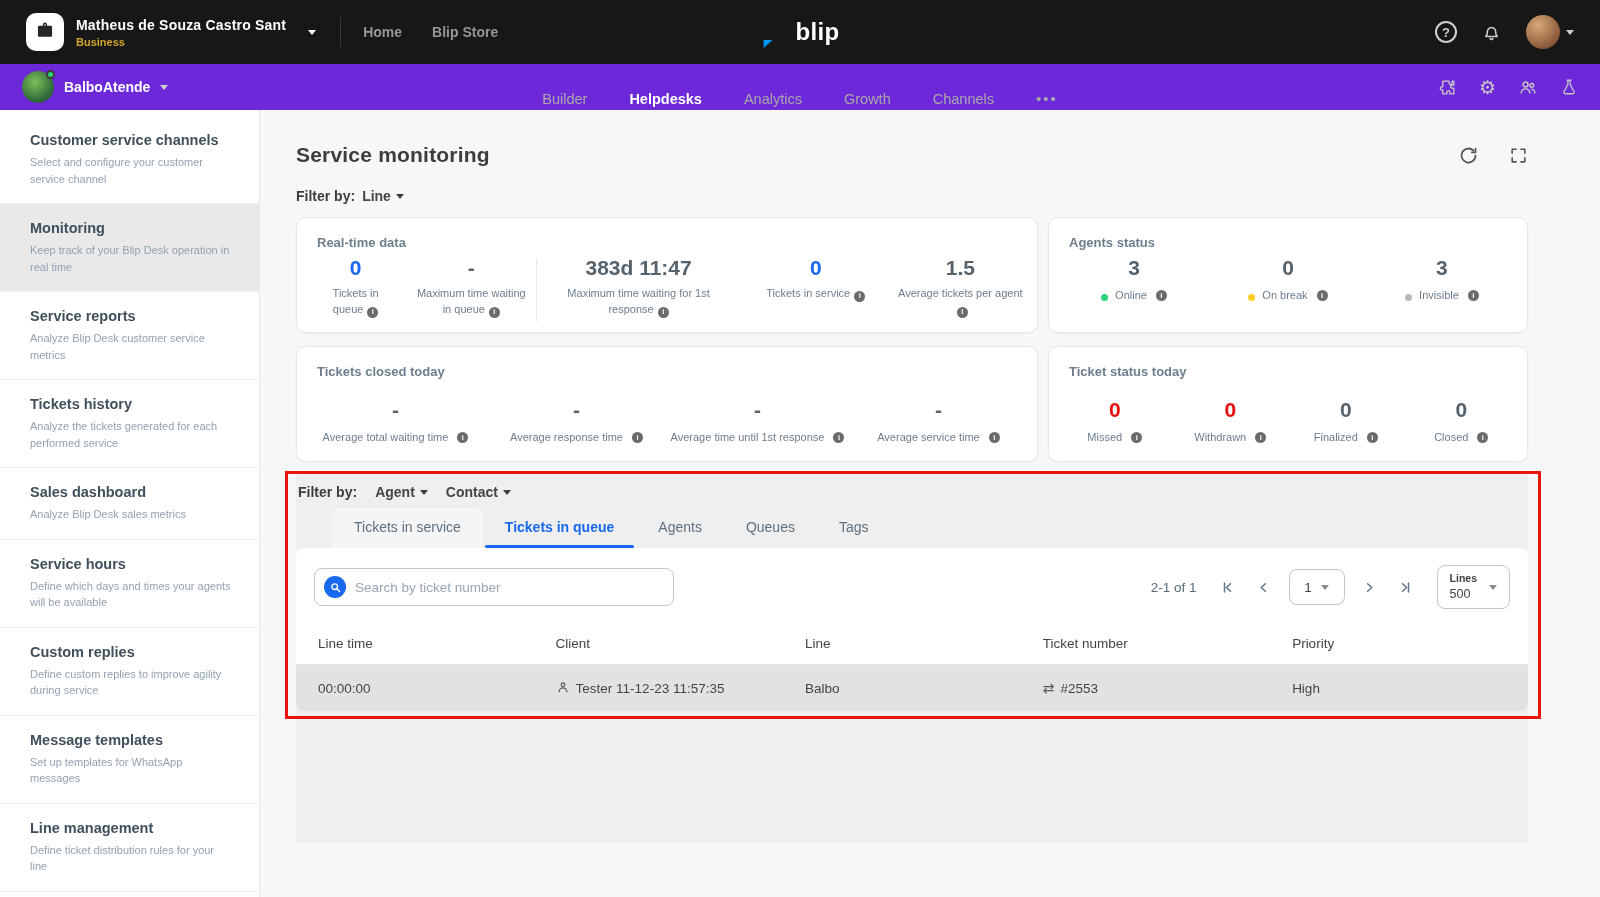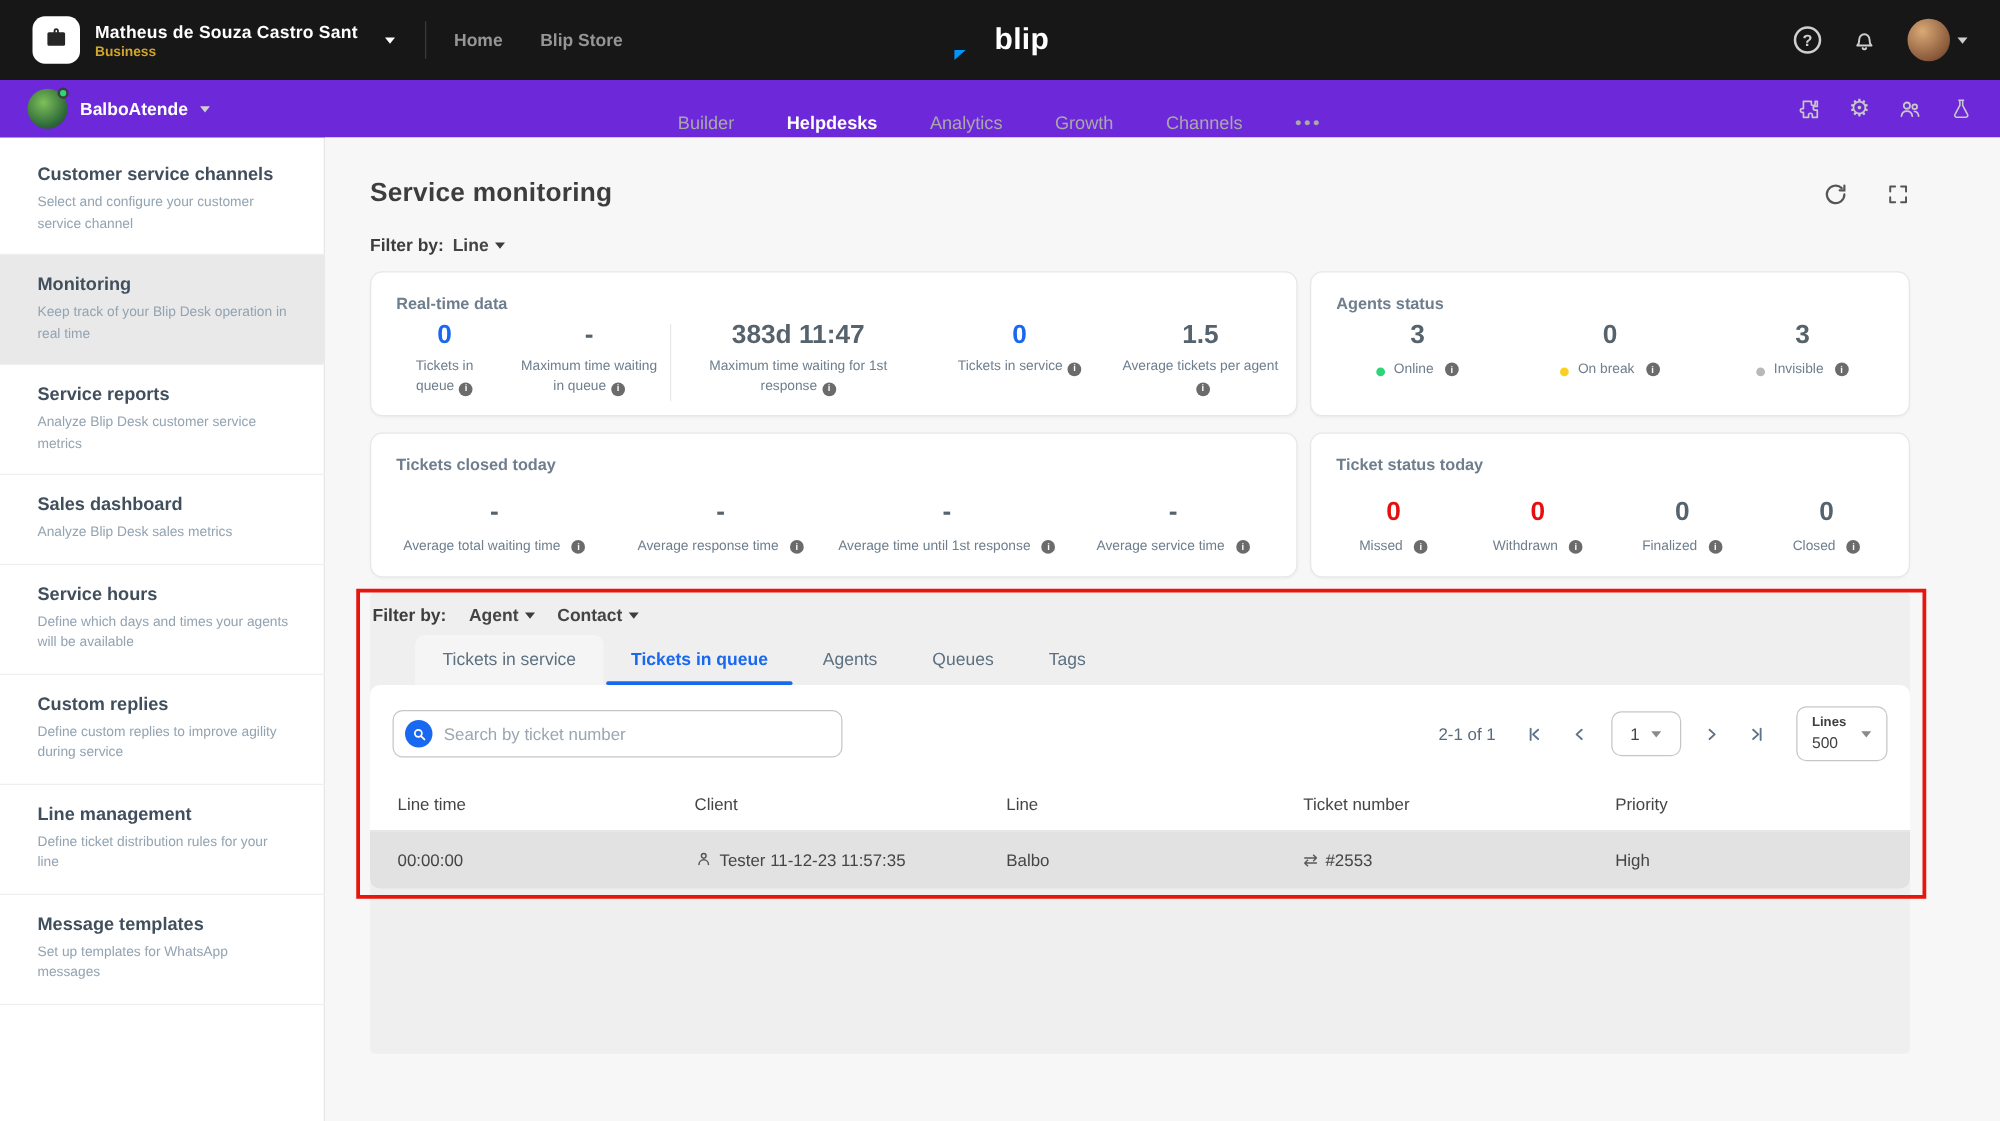--- a/index.html
+++ b/index.html
@@ -204,38 +204,42 @@
     </div>
     <div class="sb-item active">
       <div class="sb-title">Monitoring</div>
       <div class="sb-sub">Keep track of your Blip Desk operation in real time</div>
     </div>
     <div class="sb-item">
       <div class="sb-title">Service reports</div>
       <div class="sb-sub">Analyze Blip Desk customer service metrics</div>
     </div>
     <div class="sb-item">
+      <div class="sb-title">Tickets history</div>
+      <div class="sb-sub">Analyze the tickets generated for each performed service</div>
+    </div>
+    <div class="sb-item">
       <div class="sb-title">Sales dashboard</div>
       <div class="sb-sub">Analyze Blip Desk sales metrics</div>
     </div>
     <div class="sb-item">
       <div class="sb-title">Service hours</div>
       <div class="sb-sub">Define which days and times your agents will be available</div>
     </div>
     <div class="sb-item">
       <div class="sb-title">Custom replies</div>
       <div class="sb-sub">Define custom replies to improve agility during service</div>
     </div>
     <div class="sb-item">
+      <div class="sb-title">Message templates</div>
+      <div class="sb-sub">Set up templates for WhatsApp messages</div>
+    </div>
+    <div class="sb-item">
       <div class="sb-title">Line management</div>
       <div class="sb-sub">Define ticket distribution rules for your line</div>
-    </div>
-    <div class="sb-item">
-      <div class="sb-title">Message templates</div>
-      <div class="sb-sub">Set up templates for WhatsApp messages</div>
     </div>
   </div>
 
   <div class="content">
 
     <div class="page-head">
       <div class="page-title">Service monitoring</div>
       <div class="head-actions">
         <div class="ha-icon">
           <svg width="21" height="21" viewBox="0 0 24 24" fill="none" stroke="#555" stroke-width="2" stroke-linecap="round">

